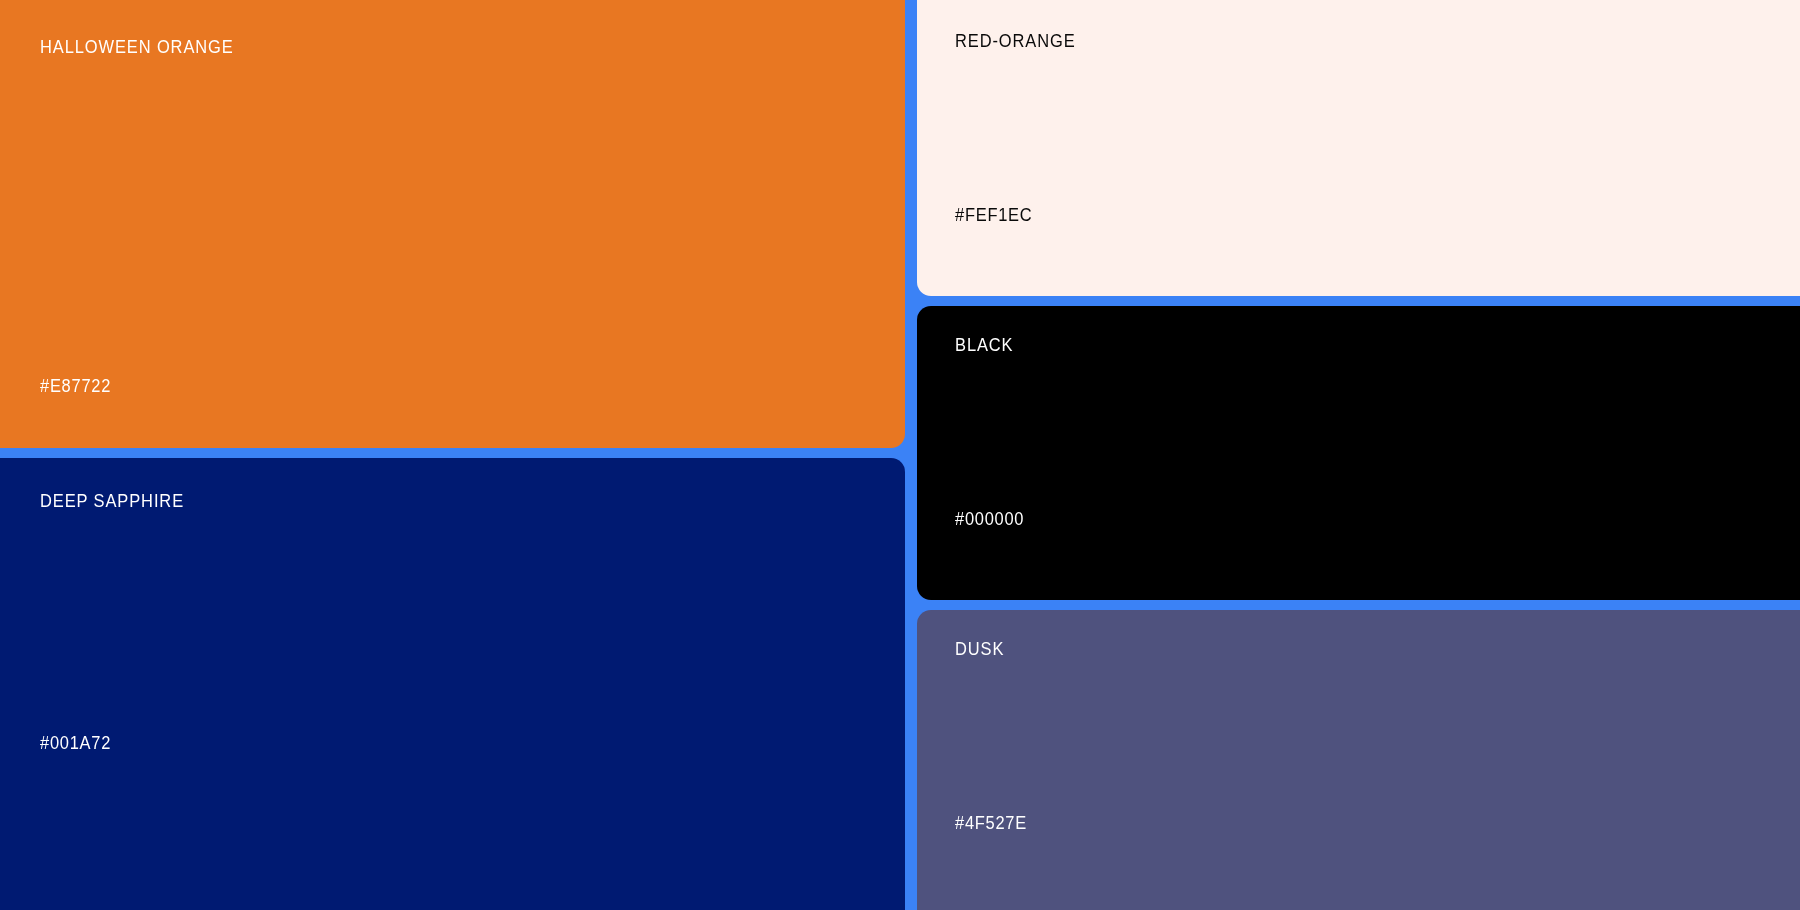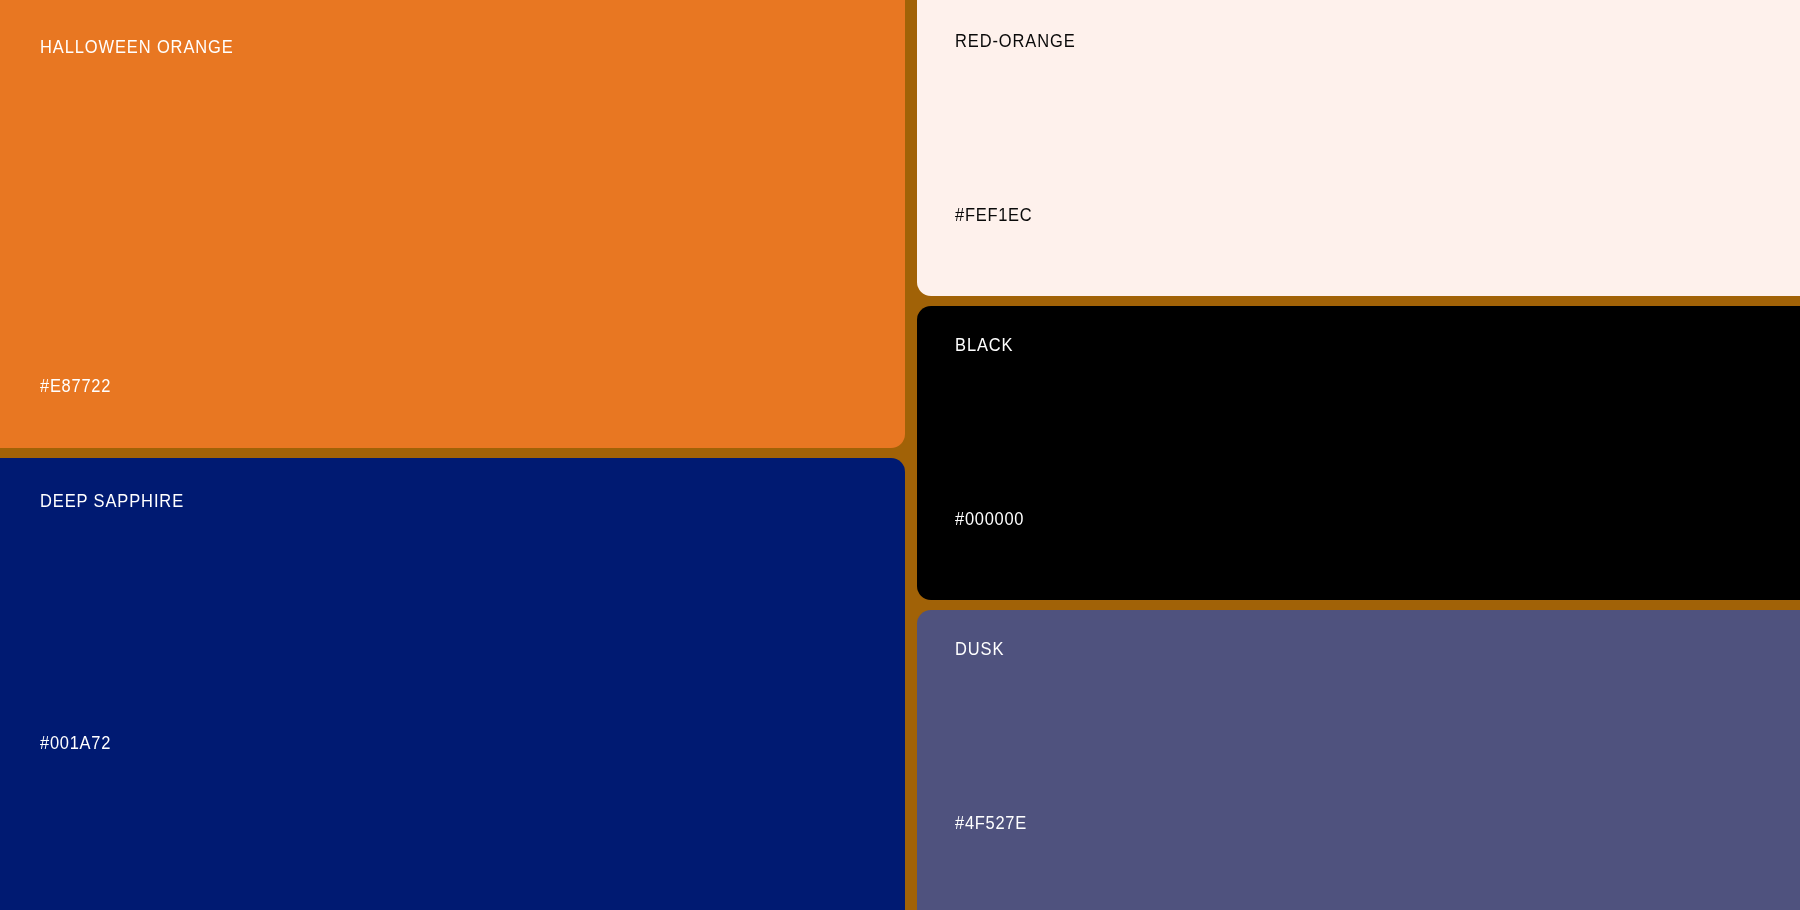--- a/index.html
+++ b/index.html
@@ -114,21 +114,21 @@
     top: 610px;
     width: 899px;
     height: 318px;
   }
   #card-dusk .swatch-name { top: 30px; left: 38px; }
   #card-dusk .swatch-hex  { top: 204px; left: 38px; }
 </style>
 </head>
 <body style="background-color: rgb(0, 0, 0);">
 
-<div class="palette-board" style="background-color: #a16207;">
+<div class="palette-board" style="background-color: #3b82f6;">
 
   <div class="swatch" id="card-halloween-orange">
     <div class="swatch-inner" style="background-color: rgb(232, 119, 34);"></div>
     <div class="swatch-name" style="color: rgb(255, 255, 255);">HALLOWEEN ORANGE</div>
     <div class="swatch-hex" style="color: rgb(255, 255, 255);">#E87722</div>
   </div>
 
   <div class="swatch" id="card-deep-sapphire">
     <div class="swatch-inner" style="background-color: rgb(0, 26, 114);"></div>
     <div class="swatch-name" style="color: rgb(255, 255, 255);">DEEP SAPPHIRE</div>

